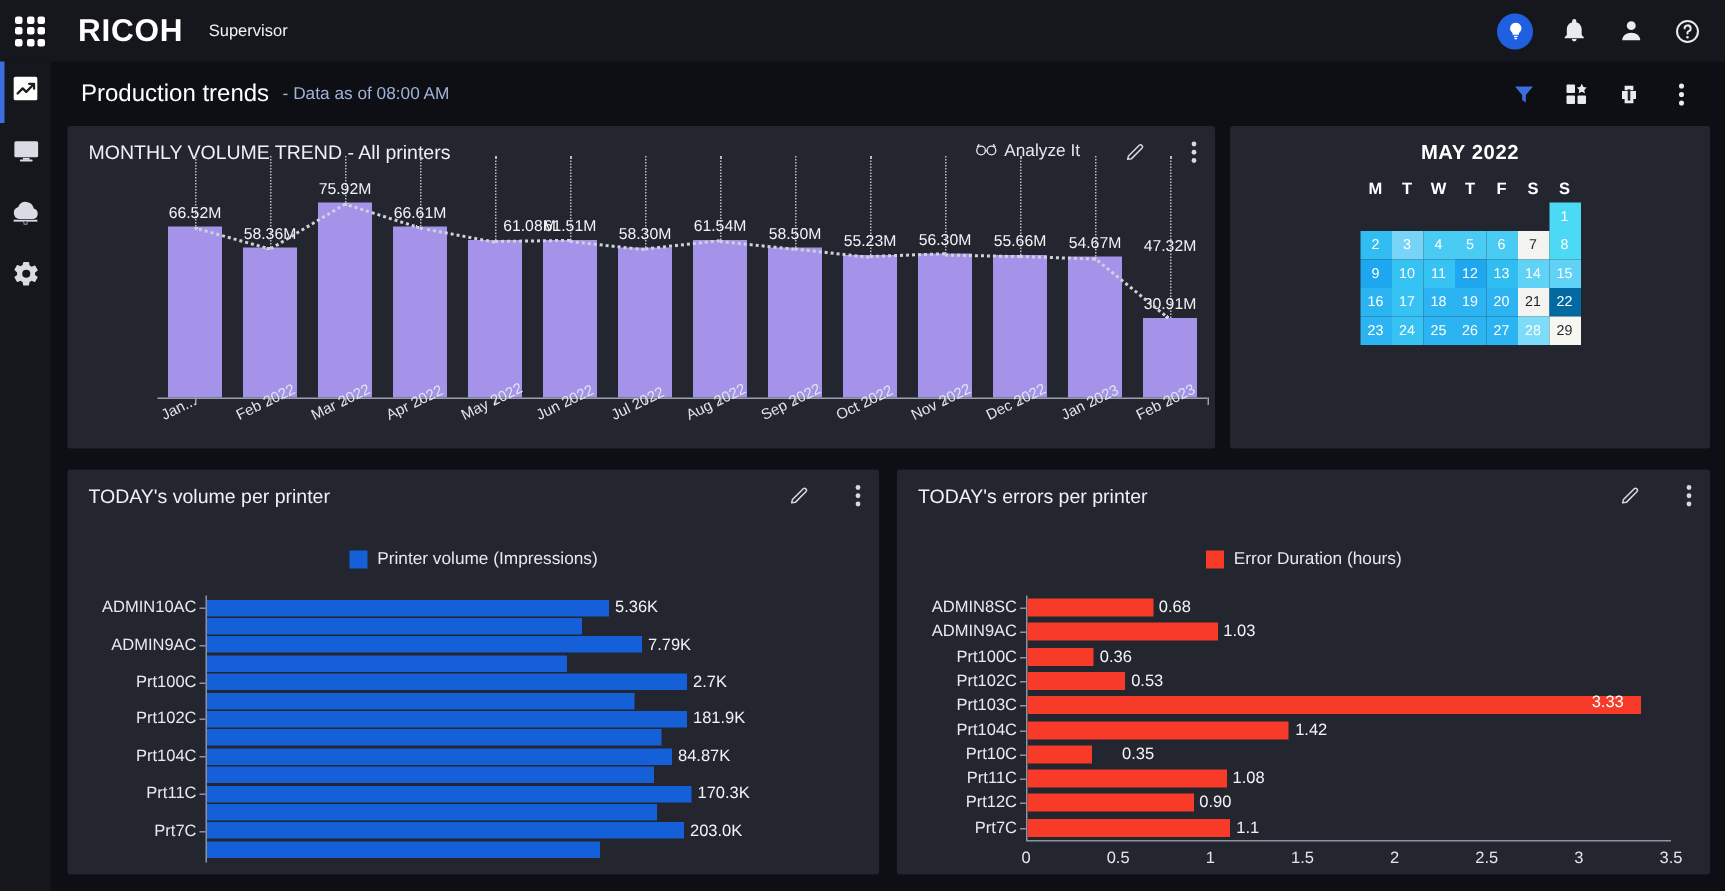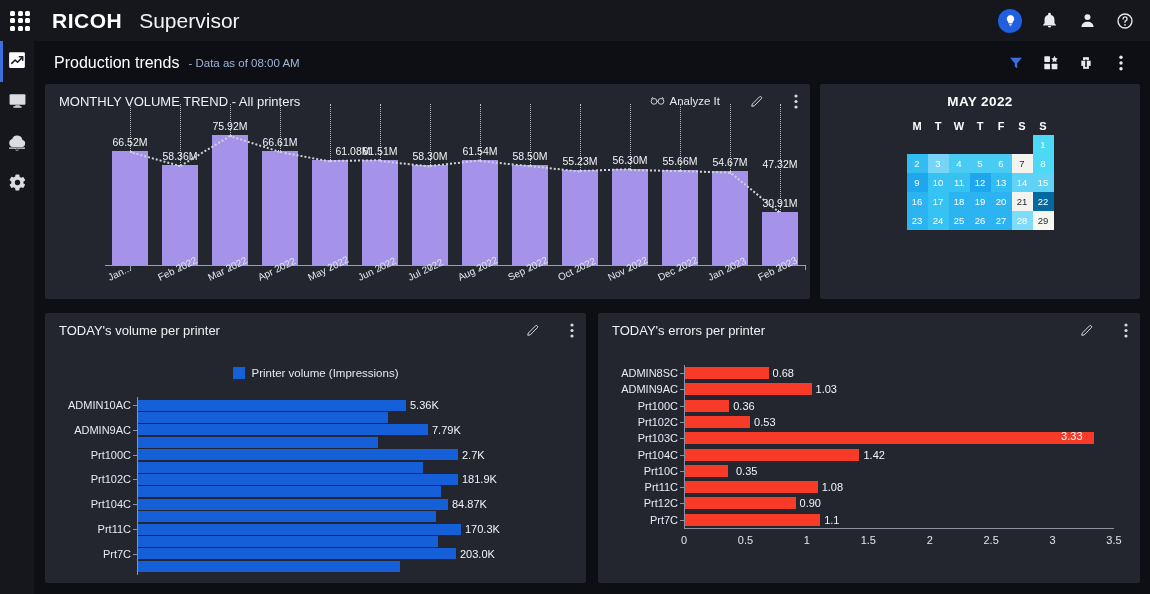--- a/index.html
+++ b/index.html
@@ -17,21 +17,21 @@
     display: flex; align-items: center;
     padding: 0 14px 0 8px;
     position: relative;
   }
   .grid-icon { width: 24px; height: 24px; display: grid;
     grid-template-columns: repeat(3, 1fr); grid-template-rows: repeat(3, 1fr);
     gap: 2.5px; padding: 2px; cursor: pointer; }
   .grid-icon i { background: #fff; border-radius: 1.5px; display: block; }
   .brand { font-size: 21px; font-weight: bold; letter-spacing: 0.5px;
     margin-left: 20px; color: #fff; }
-  .app-name { font-size: 21px; margin-left: 17px; color: #f2f3f5; font-weight: 400; }
+  .app-name { font-size: 11px; margin-left: 17px; color: #f2f3f5; font-weight: 400; }
   .topbar-right { margin-left: auto; display: flex; align-items: center; gap: 16px; }
   .tb-icon { width: 22px; height: 22px; display:flex; align-items:center; justify-content:center; cursor:pointer; }
   .bulb-badge { width: 24px; height: 24px; border-radius: 50%; background: #1f5fe0;
     display:flex; align-items:center; justify-content:center; }
 
   
   .sidebar {
     position: absolute; left: 0; top: 41px; width: 34px; height: 553px;
     background: #15171d;
   }
@@ -482,20 +482,24 @@
       </div>
       <div class="pa">
         <svg width="4" height="15" viewBox="0 0 4 15" fill="#d6d9e0">
           <circle cx="2" cy="2" r="1.6"></circle>
             <circle cx="2" cy="7.5" r="1.6"></circle>
             <circle cx="2" cy="13" r="1.6"></circle>
         </svg>
       </div>
     </div>
   </div>
+  <div class="legend">
+    <span class="legend-sw" id="err-sw" style="background: rgb(247, 59, 40);"></span>
+    <span>Error Duration (hours)</span>
+  </div>
   <div class="hplot" id="err-plot" style="height:195px">
       <div class="hvaxis" style="left: 86px; top: 5.85px; height: 163px;"></div>
       <div class="hlab" style="right: 0px; left: 0px; width: 80px; top: 14px;">ADMIN8SC</div>
       <div class="htickmark" style="left: 82px; top: 14px;"></div>
       <div class="hbar" style="left: 87px; top: 8px; width: 83.5429px; height: 12px; background: rgb(247, 59, 40);"></div>
       <div class="hval" style="top: 14px; left: 174.543px;">0.68</div>
       <div class="hlab" style="right: 0px; left: 0px; width: 80px; top: 30.3px;">ADMIN9AC</div>
       <div class="htickmark" style="left: 82px; top: 30.3px;"></div>
       <div class="hbar" style="left: 87px; top: 24.3px; width: 126.543px; height: 12px; background: rgb(247, 59, 40);"></div>
       <div class="hval" style="top: 30.3px; left: 217.543px;">1.03</div>
@@ -511,21 +515,21 @@
       <div class="htickmark" style="left: 82px; top: 79.2px;"></div>
       <div class="hbar" style="left: 87px; top: 73.2px; width: 409.114px; height: 12px; background: rgb(247, 59, 40);"></div>
       <div class="hval inside" style="top: 77px; left: 463.114px;">3.33</div>
       <div class="hlab" style="right: 0px; left: 0px; width: 80px; top: 95.5px;">Prt104C</div>
       <div class="htickmark" style="left: 82px; top: 95.5px;"></div>
       <div class="hbar" style="left: 87px; top: 89.5px; width: 174.457px; height: 12px; background: rgb(247, 59, 40);"></div>
       <div class="hval" style="top: 95.5px; left: 265.457px;">1.42</div>
       <div class="hlab" style="right: 0px; left: 0px; width: 80px; top: 111.8px;">Prt10C</div>
       <div class="htickmark" style="left: 82px; top: 111.8px;"></div>
       <div class="hbar" style="left: 87px; top: 105.8px; width: 43px; height: 12px; background: rgb(247, 59, 40);"></div>
-      <div class="hval" style="top: 111.8px; left: 138px;">0.35</div>
+      <div class="hval" style="top: 111.8px; left: 150px;">0.35</div>
       <div class="hlab" style="right: 0px; left: 0px; width: 80px; top: 128.1px;">Prt11C</div>
       <div class="htickmark" style="left: 82px; top: 128.1px;"></div>
       <div class="hbar" style="left: 87px; top: 122.1px; width: 132.686px; height: 12px; background: rgb(247, 59, 40);"></div>
       <div class="hval" style="top: 128.1px; left: 223.686px;">1.08</div>
       <div class="hlab" style="right: 0px; left: 0px; width: 80px; top: 144.4px;">Prt12C</div>
       <div class="htickmark" style="left: 82px; top: 144.4px;"></div>
       <div class="hbar" style="left: 87px; top: 138.4px; width: 110.571px; height: 12px; background: rgb(247, 59, 40);"></div>
       <div class="hval" style="top: 144.4px; left: 201.571px;">0.90</div>
       <div class="hlab" style="right: 0px; left: 0px; width: 80px; top: 160.7px;">Prt7C</div>
       <div class="htickmark" style="left: 82px; top: 160.7px;"></div>

